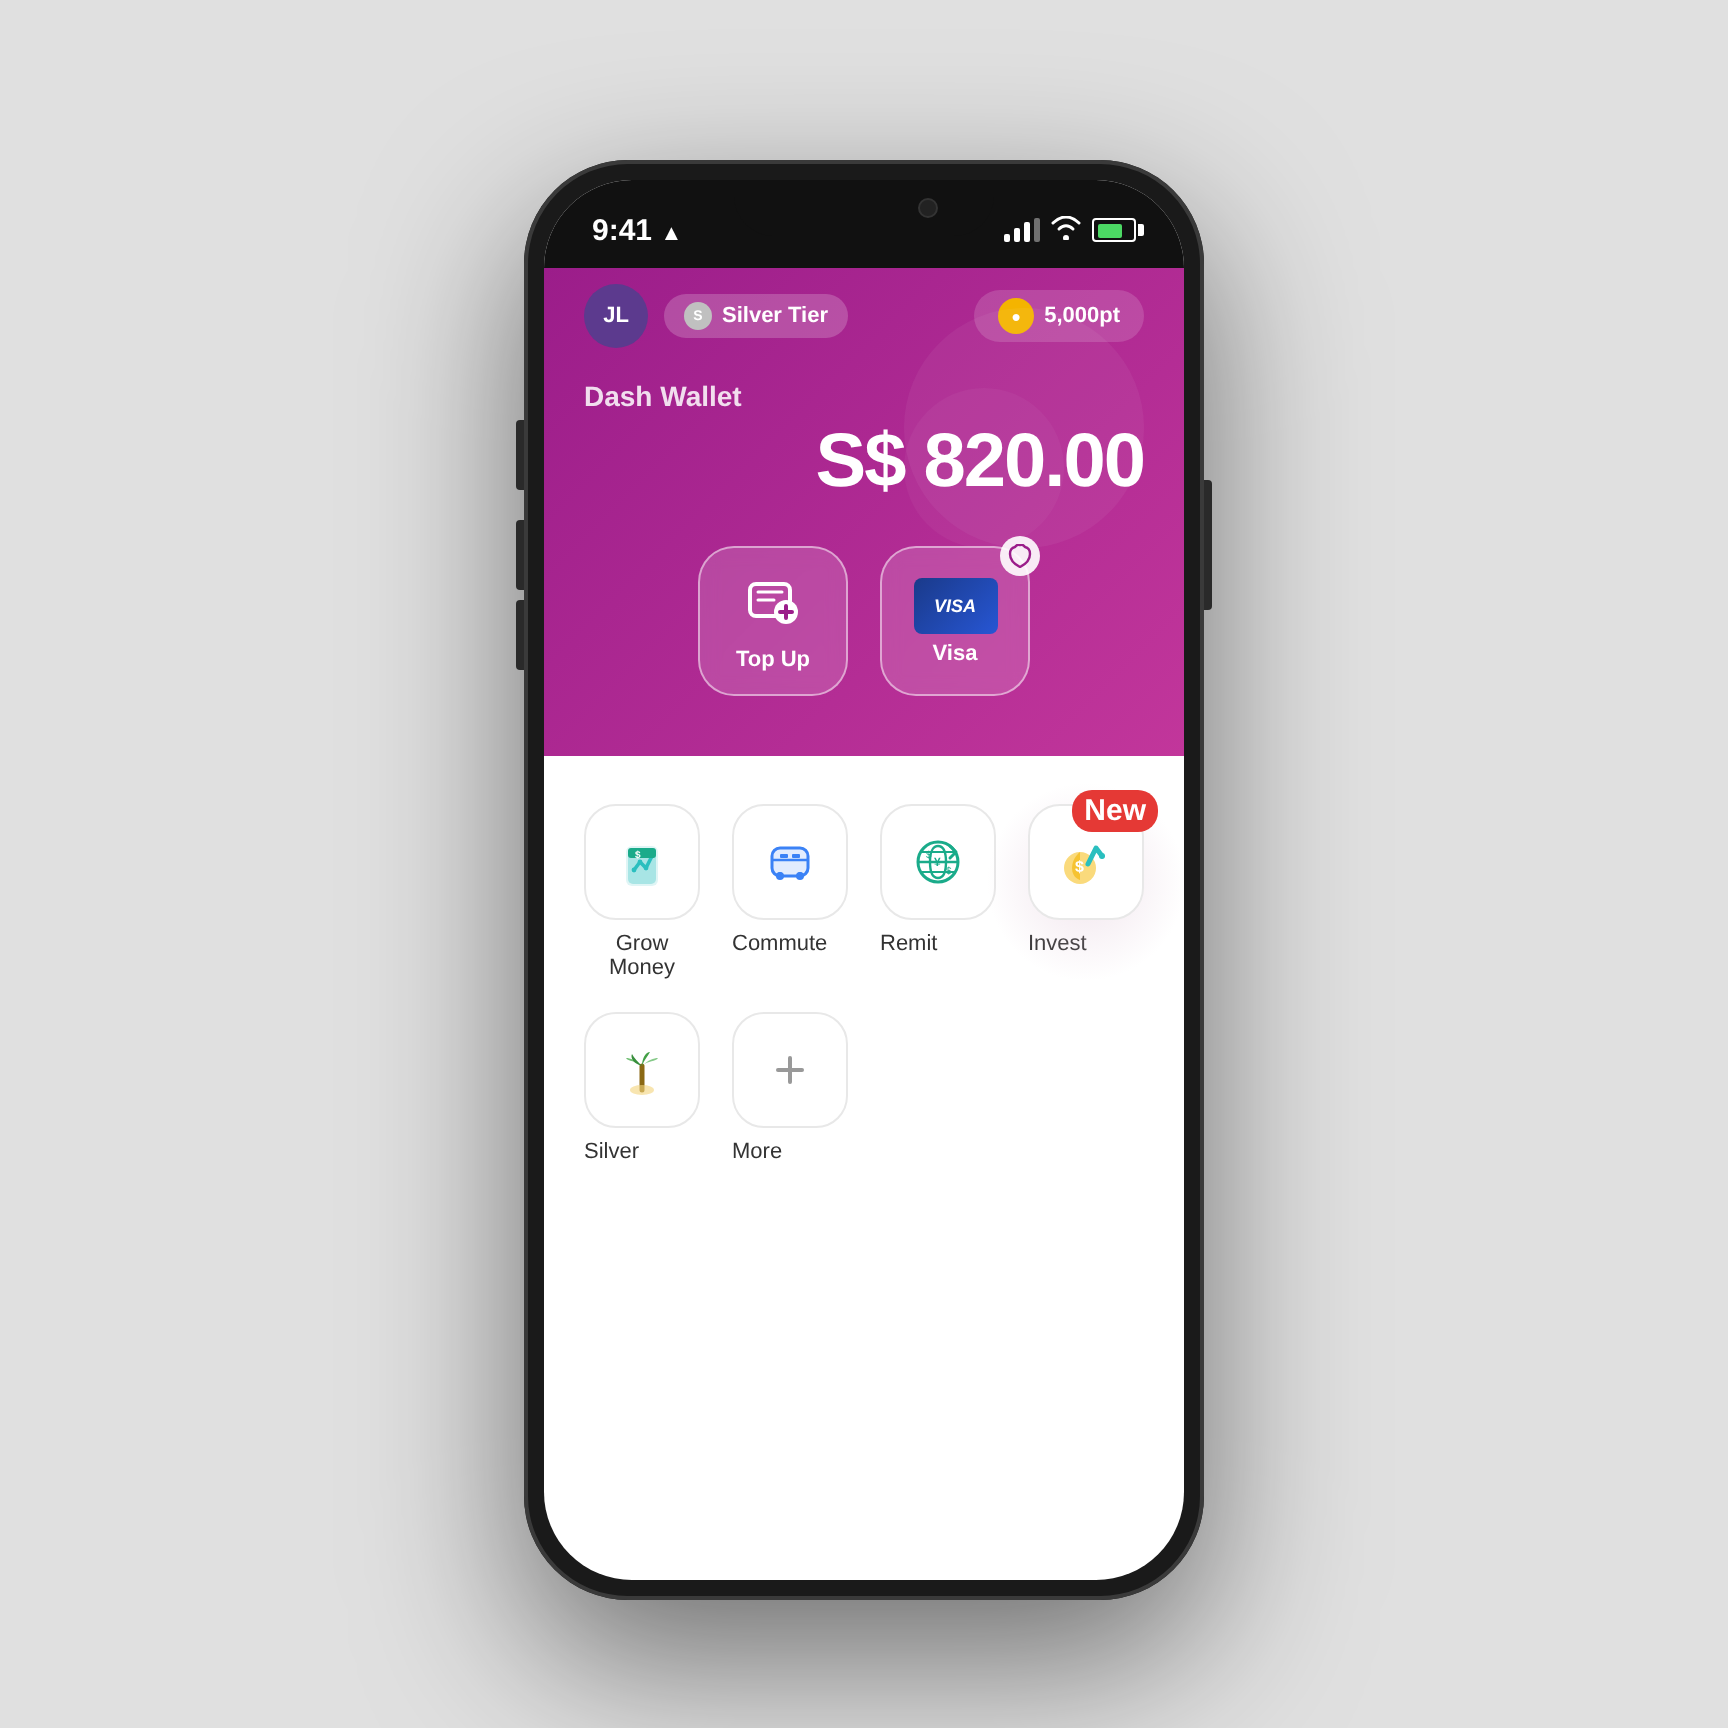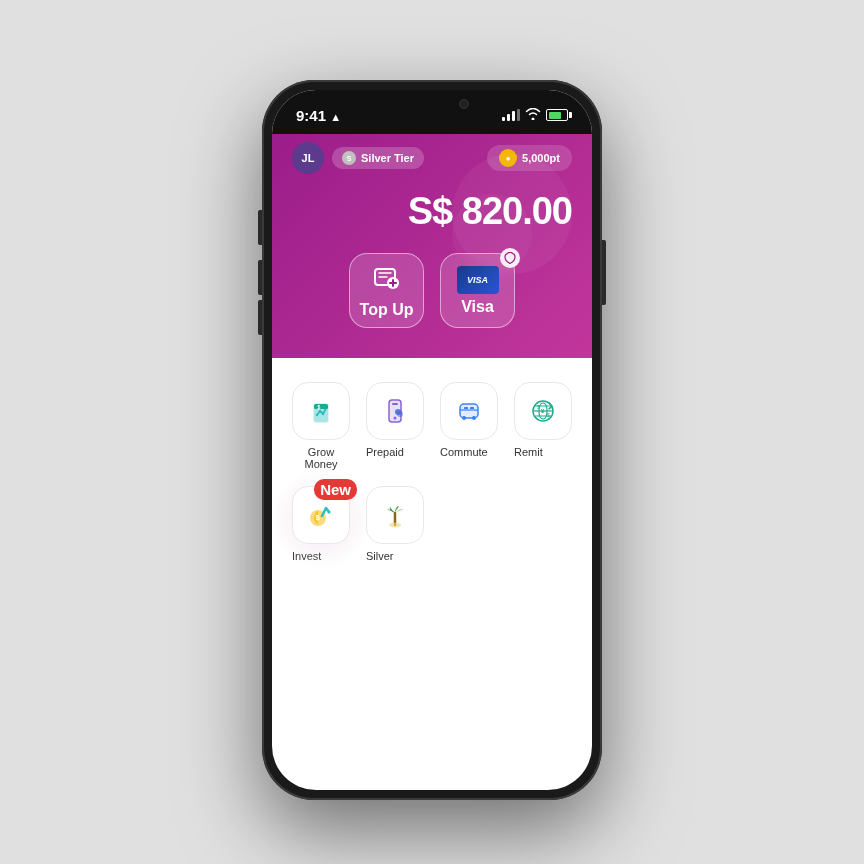--- a/index.html
+++ b/index.html
@@ -282,21 +282,21 @@
       backdrop-filter: blur(5px);
     }
 
     .action-btn-icon {
       font-size: 22px;
       color: #fff;
     }
 
     .action-btn-label {
       color: #fff;
-      font-size: 16px;
+      font-size: 11px;
       font-weight: 600;
     }
 
     .visa-btn {
       position: relative;
       overflow: visible;
     }
 
     .visa-notification {
       position: absolute;
@@ -464,20 +464,21 @@
             <div class="tier-dot">S</div>
             <span class="tier-text">Silver Tier</span>
           </div>
         </div>
         <div class="points-badge">
           <div class="coin-icon">●</div>
           <span class="points-text">5,000pt</span>
         </div>
       </div>
 
+      <div class="wallet-label">Dash Wallet</div>
       <div class="wallet-amount">
         <span>S$ </span><span>820.00</span>
       </div>
 
       <div class="action-buttons">
 
         <div class="action-btn">
           <div class="action-btn-icon">
             <svg width="28" height="28" viewBox="0 0 28 28" fill="none">
               <rect x="2" y="6" width="20" height="16" rx="3" stroke="white" stroke-width="2" fill="none"></rect>
@@ -521,33 +522,20 @@
               <circle cx="18" cy="19" r="1.2" fill="#2abfbf"></circle>
               <circle cx="21" cy="13" r="1.2" fill="#2abfbf"></circle>
               <rect x="9" y="9" width="14" height="5" rx="1.5" fill="#1aab8a"></rect>
               <text x="12.5" y="14" font-size="5" fill="white" font-weight="bold">$</text>
             </svg>
           </div>
           <span class="service-label">Grow Money</span>
         </div>
 
 
-        <div class="service-item">
-          <div class="service-icon-box">
-            <svg width="32" height="32" viewBox="0 0 32 32" fill="none">
-              <rect x="10" y="5" width="12" height="22" rx="3" fill="#8a63d2" opacity="0.2"></rect>
-              <rect x="10" y="5" width="12" height="22" rx="3" stroke="#8a63d2" stroke-width="1.5" fill="none"></rect>
-              <rect x="13" y="8" width="6" height="2" rx="1" fill="#8a63d2"></rect>
-              <circle cx="16" cy="23" r="1.5" fill="#8a63d2"></circle>
-              <circle cx="19" cy="17" r="3" fill="#3b60d4" opacity="0.8"></circle>
-              <circle cx="21" cy="19" r="3" fill="#3b60d4" opacity="0.5"></circle>
-            </svg>
-          </div>
-          <span class="service-label">Prepaid</span>
-        </div>
 
         <div class="service-item">
           <div class="service-icon-box">
             <svg width="32" height="32" viewBox="0 0 32 32" fill="none">
               <rect x="7" y="9" width="18" height="14" rx="4" fill="#3b82f6" opacity="0.15"></rect>
               <rect x="7" y="9" width="18" height="14" rx="4" stroke="#3b82f6" stroke-width="1.5" fill="none"></rect>
               <line x1="7" y1="15" x2="25" y2="15" stroke="#3b82f6" stroke-width="1.2"></line>
               <circle cx="11" cy="23" r="2" fill="#3b82f6"></circle>
               <circle cx="21" cy="23" r="2" fill="#3b82f6"></circle>
               <rect x="11" y="12" width="4" height="2" rx="0.5" fill="#3b82f6"></rect>
@@ -601,18 +589,27 @@
               <path d="M16 14 C19 11 23 12 24 10 C22 10 19 11 16 14Z" fill="#66bb6a" opacity="0.8"></path>
               <path d="M16 14 C16 10 18 7 20 7 C19 9 17 11 16 14Z" fill="#43a047"></path>
               <path d="M16 14 C12 13 10 10 11 8 C12 10 14 12 16 14Z" fill="#388e3c"></path>
 
               <ellipse cx="16" cy="26" rx="6" ry="2.5" fill="#f4d47c" opacity="0.6"></ellipse>
             </svg>
           </div>
           <span class="service-label">Silver</span>
         </div>
 
+        <div class="service-item">
+          <div class="service-icon-box">
+            <svg width="32" height="32" viewBox="0 0 32 32" fill="none">
+              <line x1="10" y1="16" x2="22" y2="16" stroke="#999" stroke-width="2" stroke-linecap="round"></line>
+              <line x1="16" y1="10" x2="16" y2="22" stroke="#999" stroke-width="2" stroke-linecap="round"></line>
+            </svg>
+          </div>
+          <span class="service-label">More</span>
+        </div>
 
       </div>
     </div>
 
   </div>
 </div>
 
 </body></html>

